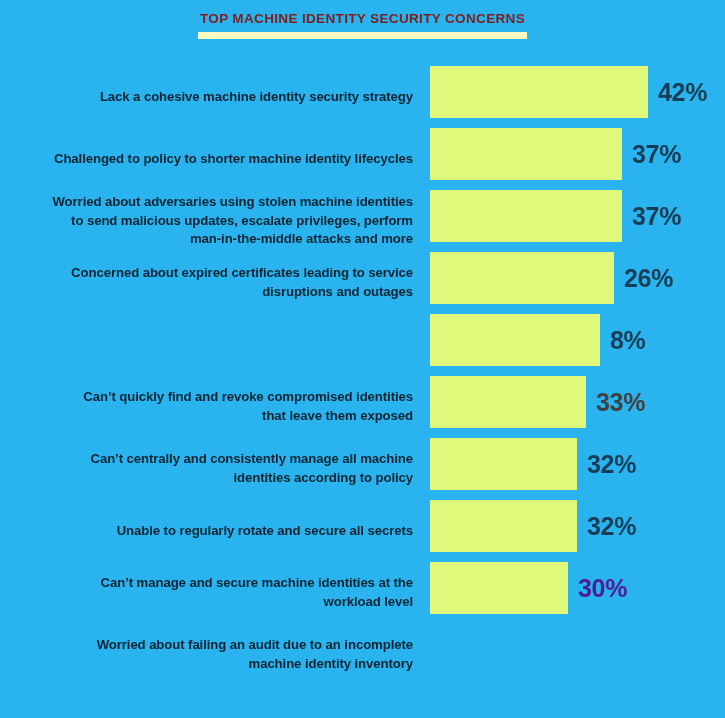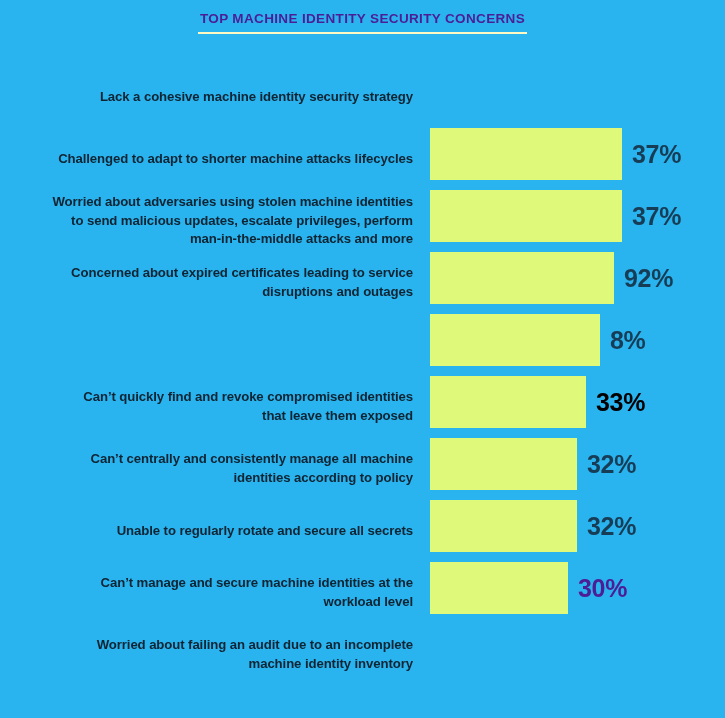--- a/index.html
+++ b/index.html
@@ -30,23 +30,23 @@
     left: 0;
     width: 725px;
     text-align: center;
   }
 
   .chart-title {
     display: inline-block;
     font-size: 13.5px;
     font-weight: bold;
     letter-spacing: 0.35px;
-    color: #4c1d95;
+    color: #7f1d1d;
     padding: 0 2px 5px 2px;
-    border-bottom: 2px solid #fef9c3;
+    border-bottom: 7px solid #fef9c3;
     line-height: 1.1;
     white-space: nowrap;
   }
 
   
   .rows {
     position: absolute;
     top: 66px;
     left: 0;
     width: 725px;
@@ -103,53 +103,57 @@
 
 <div id="chart-root">
 
   <div class="title-wrap">
     <div class="chart-title">TOP MACHINE IDENTITY SECURITY CONCERNS</div>
   </div>
 
   <div class="rows">
       <div class="bar-row">
         <div class="row-label">Lack a cohesive machine identity security strategy</div>
+        <div class="bar-track">
+          <div class="bar-fill" style="width: 218px; background: rgb(223, 250, 123);"></div>
+          <div class="bar-value" style="left: 228px; color: rgb(23, 61, 86);">42%</div>
+        </div>
       </div>
       <div class="bar-row">
-        <div class="row-label">Challenged to adapt to shorter machine attacks lifecycles</div>
+        <div class="row-label">Challenged to policy to shorter machine identity lifecycles</div>
         <div class="bar-track">
           <div class="bar-fill" style="width: 192px; background: rgb(223, 250, 123);"></div>
           <div class="bar-value" style="left: 202px; color: rgb(23, 61, 86);">37%</div>
         </div>
       </div>
       <div class="bar-row">
         <div class="row-label">Worried about adversaries using stolen machine identities<br>to send malicious updates, escalate privileges, perform<br>man-in-the-middle attacks and more</div>
         <div class="bar-track">
           <div class="bar-fill" style="width: 192px; background: rgb(223, 250, 123);"></div>
           <div class="bar-value" style="left: 202px; color: rgb(23, 61, 86);">37%</div>
         </div>
       </div>
       <div class="bar-row">
         <div class="row-label">Concerned about expired certificates leading to service<br>disruptions and outages</div>
         <div class="bar-track">
           <div class="bar-fill" style="width: 184px; background: rgb(223, 250, 123);"></div>
-          <div class="bar-value" style="left: 194px; color: rgb(23, 61, 86);">92%</div>
+          <div class="bar-value" style="left: 194px; color: rgb(23, 61, 86);">26%</div>
         </div>
       </div>
       <div class="bar-row">
         <div class="bar-track">
           <div class="bar-fill" style="width: 170px; background: rgb(223, 250, 123);"></div>
           <div class="bar-value" style="left: 180px; color: rgb(23, 61, 86);">8%</div>
         </div>
       </div>
       <div class="bar-row">
         <div class="row-label">Can’t quickly find and revoke compromised identities<br>that leave them exposed</div>
         <div class="bar-track">
           <div class="bar-fill" style="width: 156px; background: rgb(223, 250, 123);"></div>
-          <div class="bar-value" style="left: 166px; color: #000000;">33%</div>
+          <div class="bar-value" style="left: 166px; color: #404040;">33%</div>
         </div>
       </div>
       <div class="bar-row">
         <div class="row-label">Can’t centrally and consistently manage all machine<br>identities according to policy</div>
         <div class="bar-track">
           <div class="bar-fill" style="width: 147px; background: rgb(223, 250, 123);"></div>
           <div class="bar-value" style="left: 157px; color: rgb(23, 61, 86);">32%</div>
         </div>
       </div>
       <div class="bar-row">

